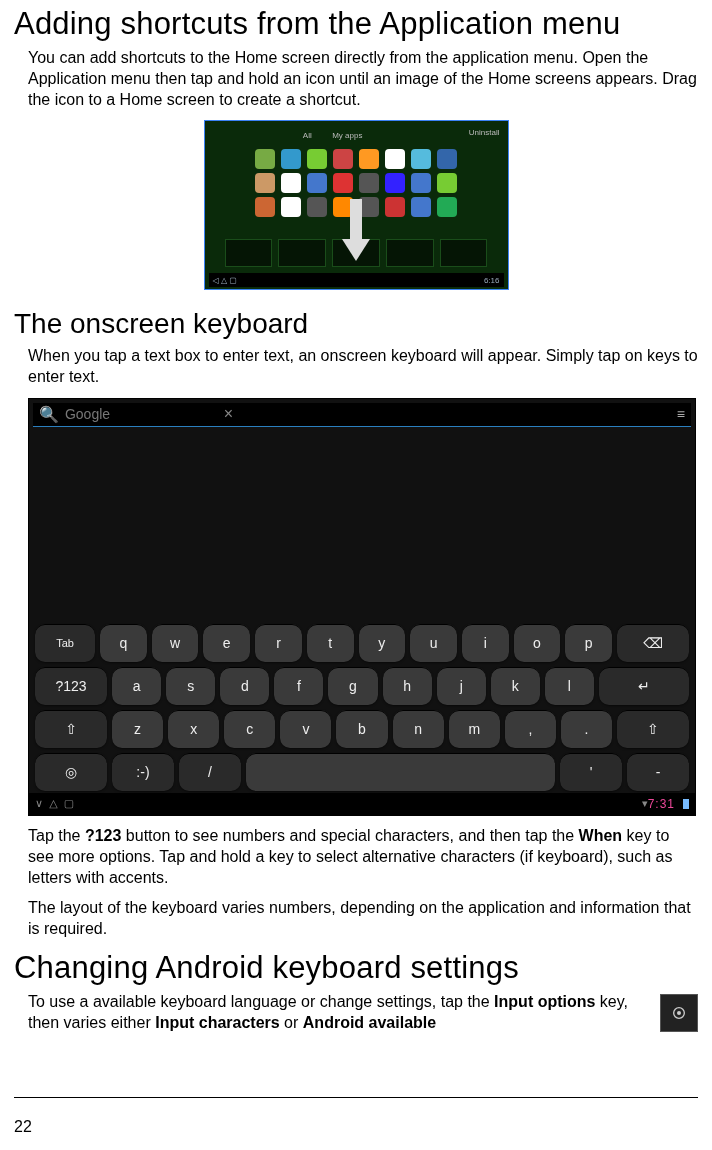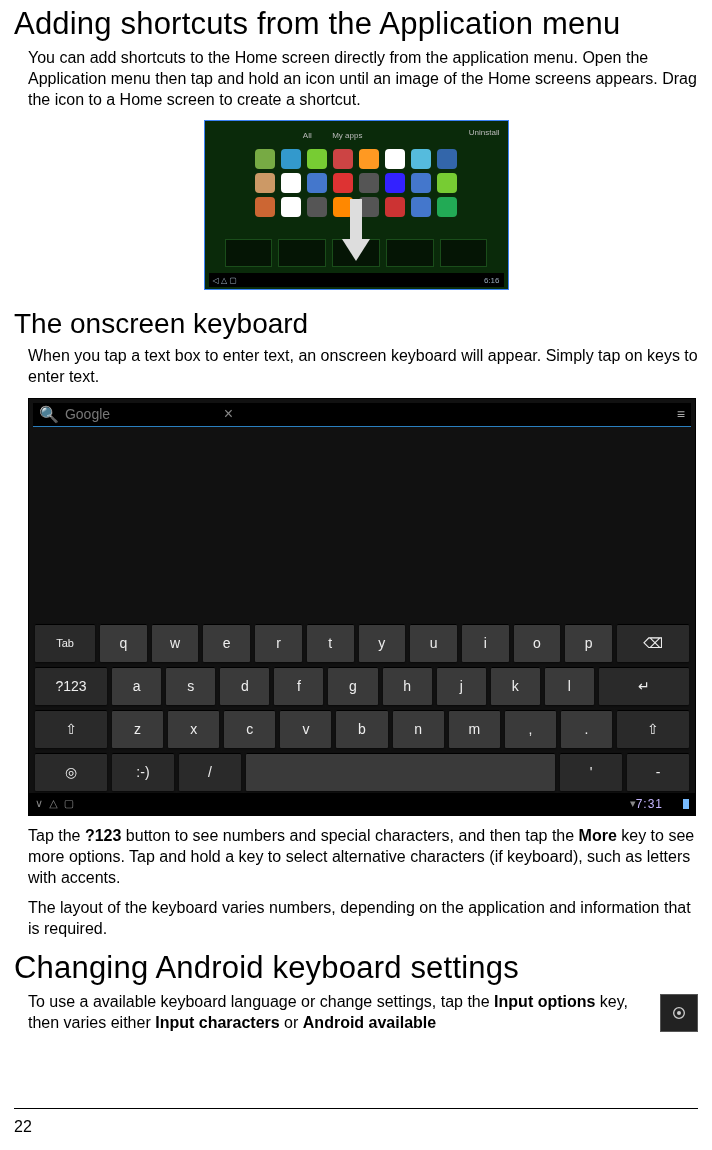--- a/index.html
+++ b/index.html
@@ -46,40 +46,40 @@
     width:668px; height:418px; border:1px solid #000; background:#111;
     position:relative; overflow:hidden;
   }
   .searchbar { position:absolute; top:4px; left:4px; right:4px; height:24px; border-bottom:1px solid #2a7fbf; display:flex; align-items:center; background:#000; }
   .searchbar .mag { color:#bbb; margin:0 6px; }
   .searchbar .gtxt { color:#777; font-size:14px; }
   .searchbar .x { margin-left:auto; margin-right:330px; color:#888; }
   .searchbar .menu { margin-left:auto; color:#aaa; font-size:14px; margin-right:6px;}
   .kbd { position:absolute; left:6px; right:6px; bottom:24px; display:flex; flex-direction:column; gap:5px; }
   .krow { display:flex; gap:5px; }
-  .key { background:#3a3a3a; color:#eee; border-radius:1px; font-size:14px; display:flex; align-items:center; justify-content:center; height:38px; box-shadow:0 1px 0 #000 inset, 0 1px 2px rgba(0,0,0,0.5); }
+  .key { background:#3a3a3a; color:#eee; border-radius:10px; font-size:14px; display:flex; align-items:center; justify-content:center; height:38px; box-shadow:0 1px 0 #000 inset, 0 1px 2px rgba(0,0,0,0.5); }
   .key.dark { background:#2a2a2a; }
   .w-tab { width:60px; font-size:11px; }
   .w1 { flex:1; }
   .w-wide { width:72px; }
   .w-xwide { width:90px; }
   .navbar { position:absolute; bottom:0; left:0; right:0; height:22px; background:#000; color:#888; font-size:11px; display:flex; align-items:center; padding:0 6px;}
   .navbar .spacer { flex:1; }
-  .navbar .time { color:#c4b5fd; margin-right:16px; font-size:12px; letter-spacing:1px;}
+  .navbar .time { color:#ec4899; margin-right:4px; font-size:12px; letter-spacing:1px;}
   .navbar .batt { width:6px; height:10px; background:#7bf; margin-left:4px; }
 
   .inline-icon {
     float:right; width:38px; height:38px; background:#222; border:1px solid #555;
     display:flex; align-items:center; justify-content:center; color:#ccc; margin-left:8px; margin-top:2px;
   }
   .inline-icon svg { width:16px; height:16px; }
 
   .page-footer {
     position:absolute; bottom:14px; left:14px; right:14px;
-    border-top:1px solid #000; padding-top:9px; font-size:16px;
+    border-top:1px solid #000; padding-top:20px; font-size:16px;
   }
 </style>
 </head>
 <body>
 
 <h2 class="section">Adding shortcuts from the Application menu</h2>
 <p class="body">You can add shortcuts to the Home screen directly from the application menu. Open the Application menu then tap and hold an icon until an image of the Home screens appears. Drag the icon to a Home screen to create a shortcut.</p>
 
 <div class="fig-wrap">
   <div class="fig1">
@@ -205,21 +205,21 @@
       <span>▢</span>
       <span class="spacer"></span>
       <span>▾</span>
       <span class="time">7:31</span>
       <span class="batt"></span>
     </div>
   </div>
 </div>
 
 <p class="body">
-  <span>Tap the </span><span class="b">?123</span><span> button to see numbers and special characters, and then tap the </span><span class="b">More</span><span> key to see more options. Tap and hold a key to select alternative characters (if keyboard), such as letters with accents.</span>
+  <span>Tap the </span><span class="b">?123</span><span> button to see numbers and special characters, and then tap the </span><span class="b">When</span><span> key to see more options. Tap and hold a key to select alternative characters (if keyboard), such as letters with accents.</span>
 </p>
 
 <p class="body">The layout of the keyboard varies numbers, depending on the application and information that is required.</p>
 
 <h2 class="section">Changing Android keyboard settings</h2>
 
 <p class="body">
   <span class="inline-icon">
     <svg viewBox="0 0 24 24" fill="none" stroke="#ccc" stroke-width="2">
       <circle cx="12" cy="12" r="3" fill="#ccc" stroke="none"></circle>

